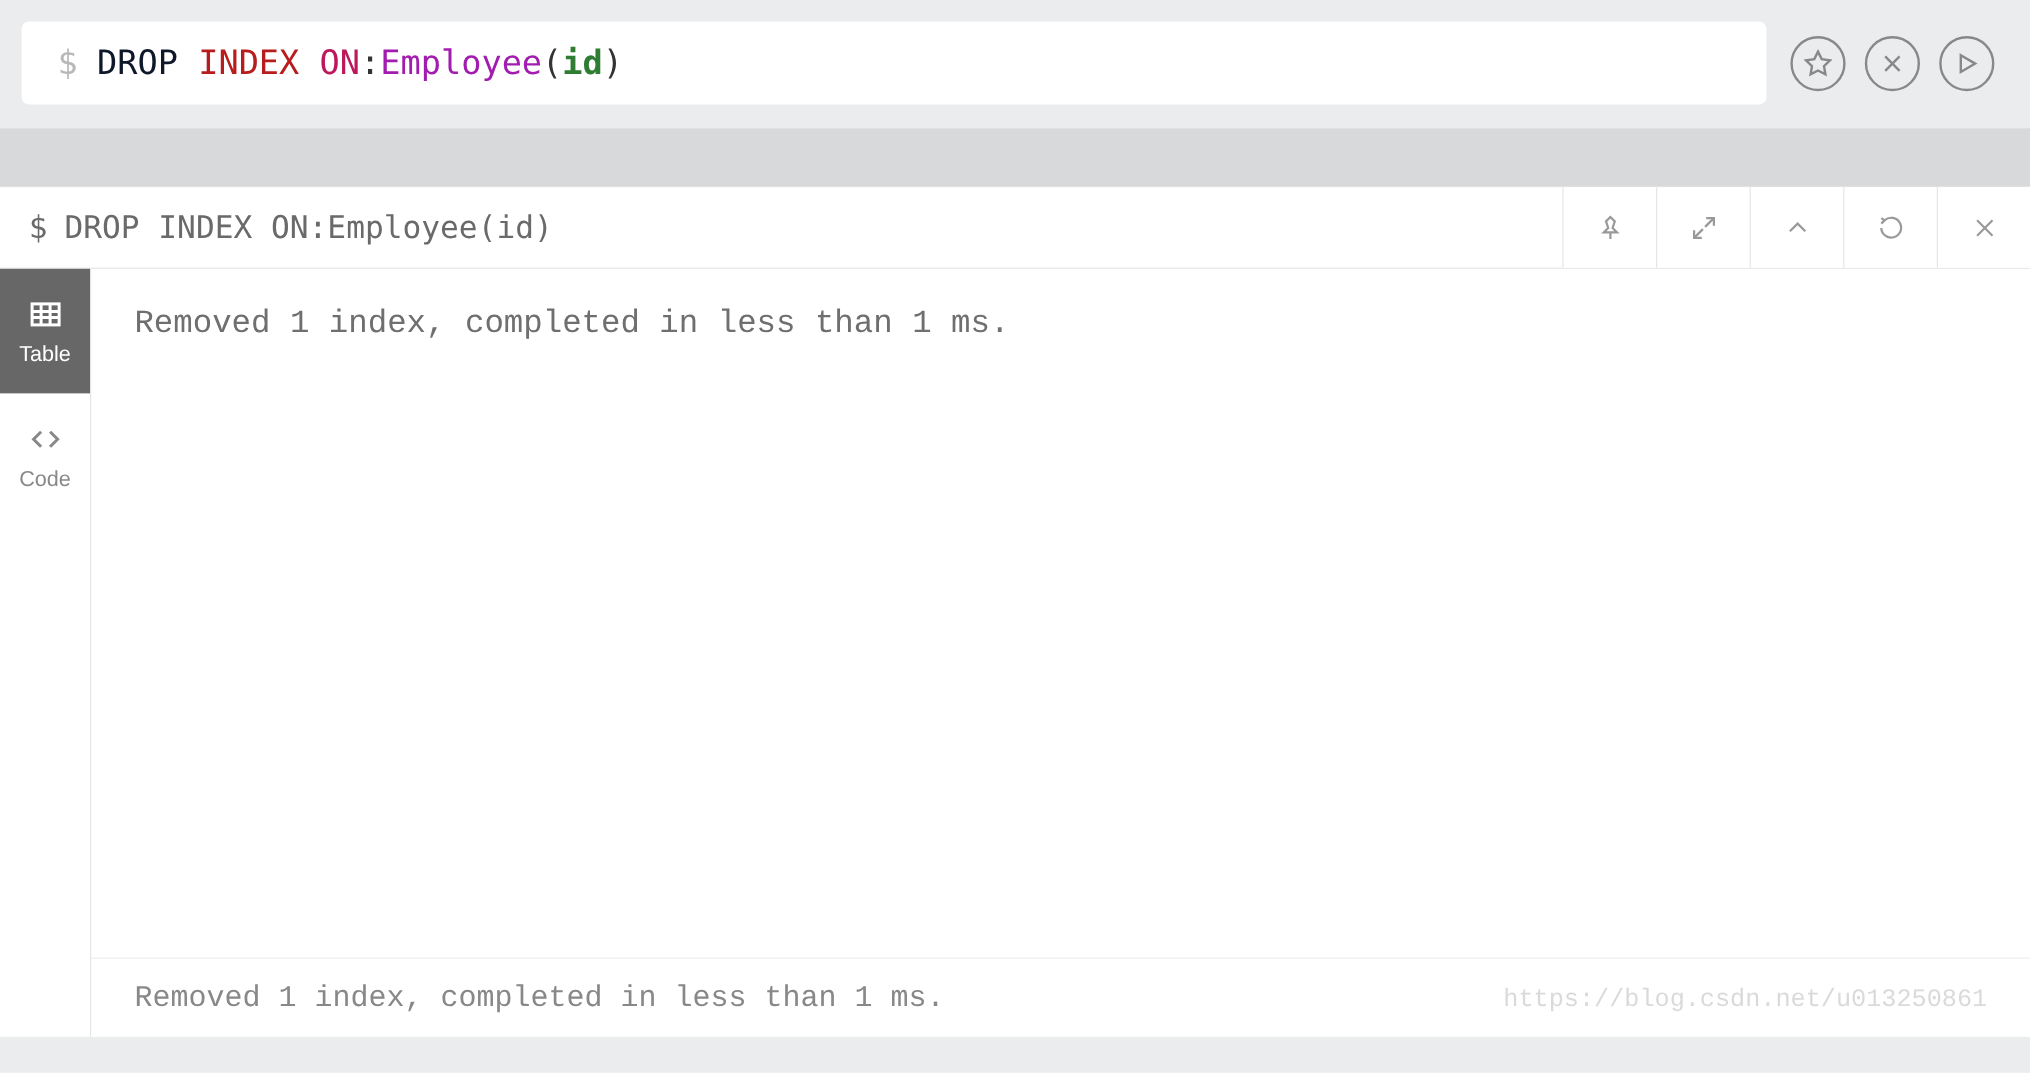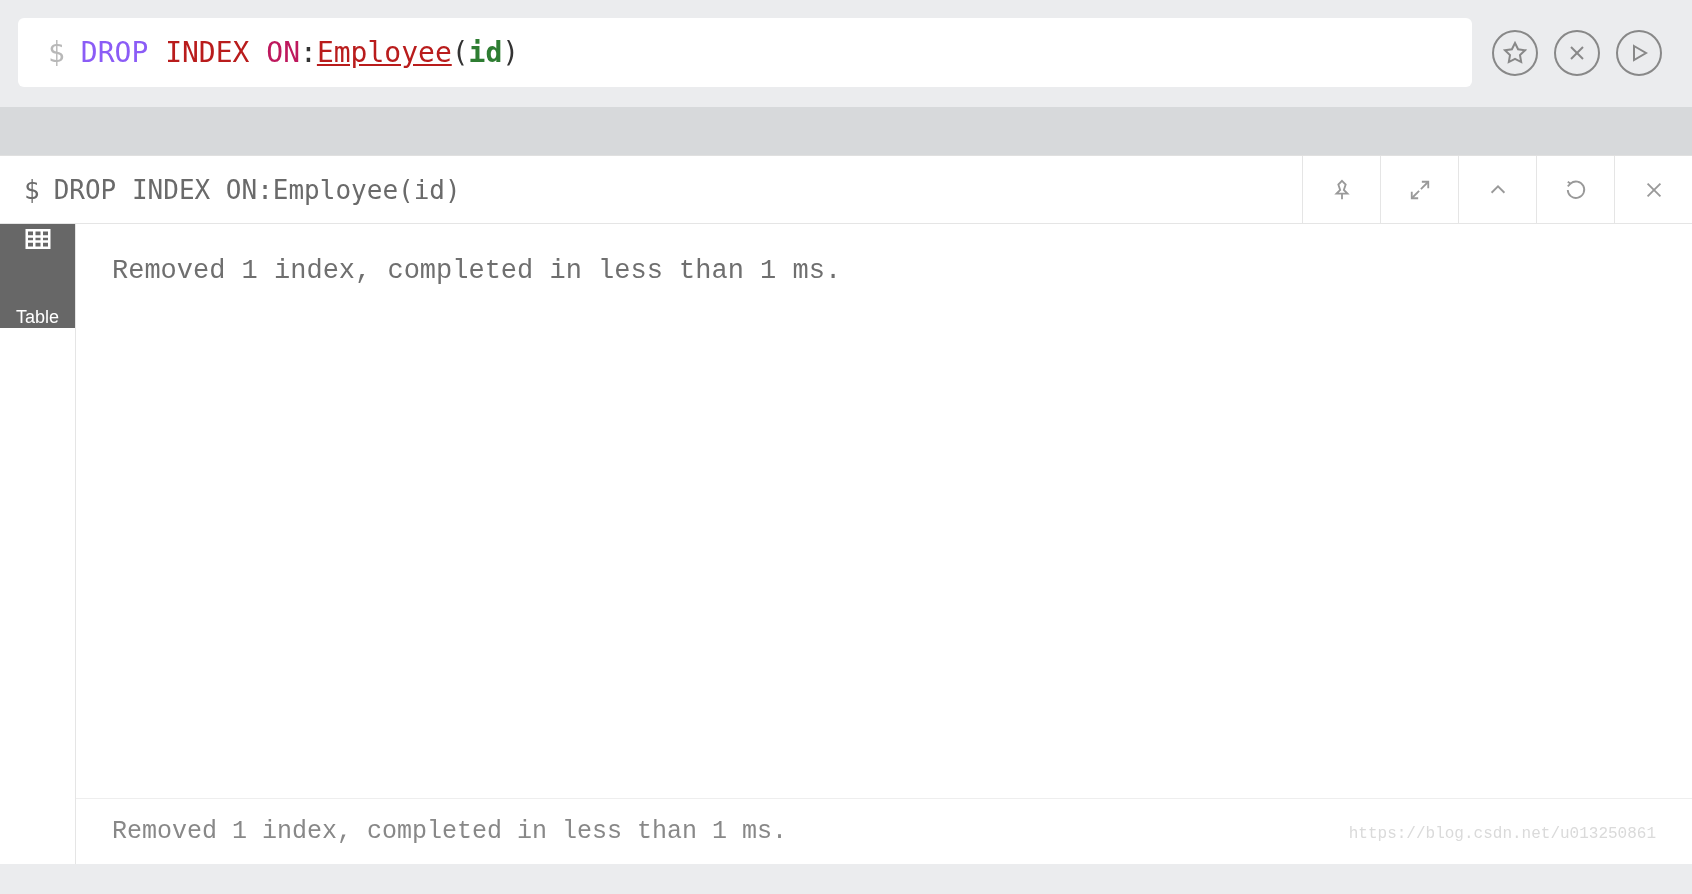--- a/index.html
+++ b/index.html
@@ -33,25 +33,25 @@
       align-items: center;
       font-family: "SF Mono", "Monaco", "Consolas", monospace;
       font-size: 28px;
     }
     
     .prompt-symbol {
       color: #b8b8b8;
       margin-right: 16px;
     }
     
-    .kw-drop { color: #8b5cf6; }
+    .kw-drop { color: #0f172a; }
     .kw-index { color: #b91c1c; }
     .kw-on { color: #be185d; }
     .colon { color: #333; }
-    .label { color: #b91c1c; text-decoration: underline; }
+    .label { color: #a21caf; }
     .paren { color: #333; }
     .field { color: #2e7d32; font-weight: bold; }
     
     .action-buttons {
       display: flex;
       gap: 16px;
       padding-right: 12px;
     }
     
     .circle-btn {
@@ -136,21 +136,21 @@
       display: flex;
       flex-direction: column;
       border-right: 1px solid #e5e5e5;
     }
     
     .view-tab {
       height: 104px;
       display: flex;
       flex-direction: column;
       align-items: center;
-      justify-content: space-between;
+      justify-content: center;
       gap: 8px;
       cursor: pointer;
       font-size: 18px;
       color: #888;
       background: white;
     }
     
     .view-tab.active {
       background: #676767;
       color: white;
@@ -185,21 +185,21 @@
       justify-content: space-between;
       align-items: baseline;
     }
     
     .footer-message {
       font-size: 25px;
       color: #888;
     }
     
     .watermark {
-      font-size: 16px;
+      font-size: 21px;
       color: #dadada;
     }
   </style>
 </head>
 <body>
 
 <div class="top-bar">
   <div class="query-input-box">
     <span class="prompt-symbol">$</span>
     <span>
@@ -279,20 +279,27 @@
       <div class="view-tab active">
         <svg viewBox="0 0 24 24" fill="none" stroke="white" stroke-width="2">
           <rect x="3" y="5" width="18" height="14"></rect>
           <line x1="3" y1="10" x2="21" y2="10"></line>
           <line x1="3" y1="14" x2="21" y2="14"></line>
           <line x1="9" y1="5" x2="9" y2="19"></line>
           <line x1="15" y1="5" x2="15" y2="19"></line>
         </svg>
         <span>Table</span>
       </div>
+      <div class="view-tab">
+        <svg viewBox="0 0 24 24" fill="none" stroke="#888" stroke-width="2">
+          <polyline points="9 7 4 12 9 17"></polyline>
+          <polyline points="15 7 20 12 15 17"></polyline>
+        </svg>
+        <span>Code</span>
+      </div>
     </div>
 
     <div class="result-content">
       <div class="result-message">Removed 1 index, completed in less than 1 ms.</div>
 
       <div class="result-footer">
         <div class="footer-message">Removed 1 index, completed in less than 1 ms.</div>
         <div class="watermark">https://blog.csdn.net/u013250861</div>
       </div>
     </div>

